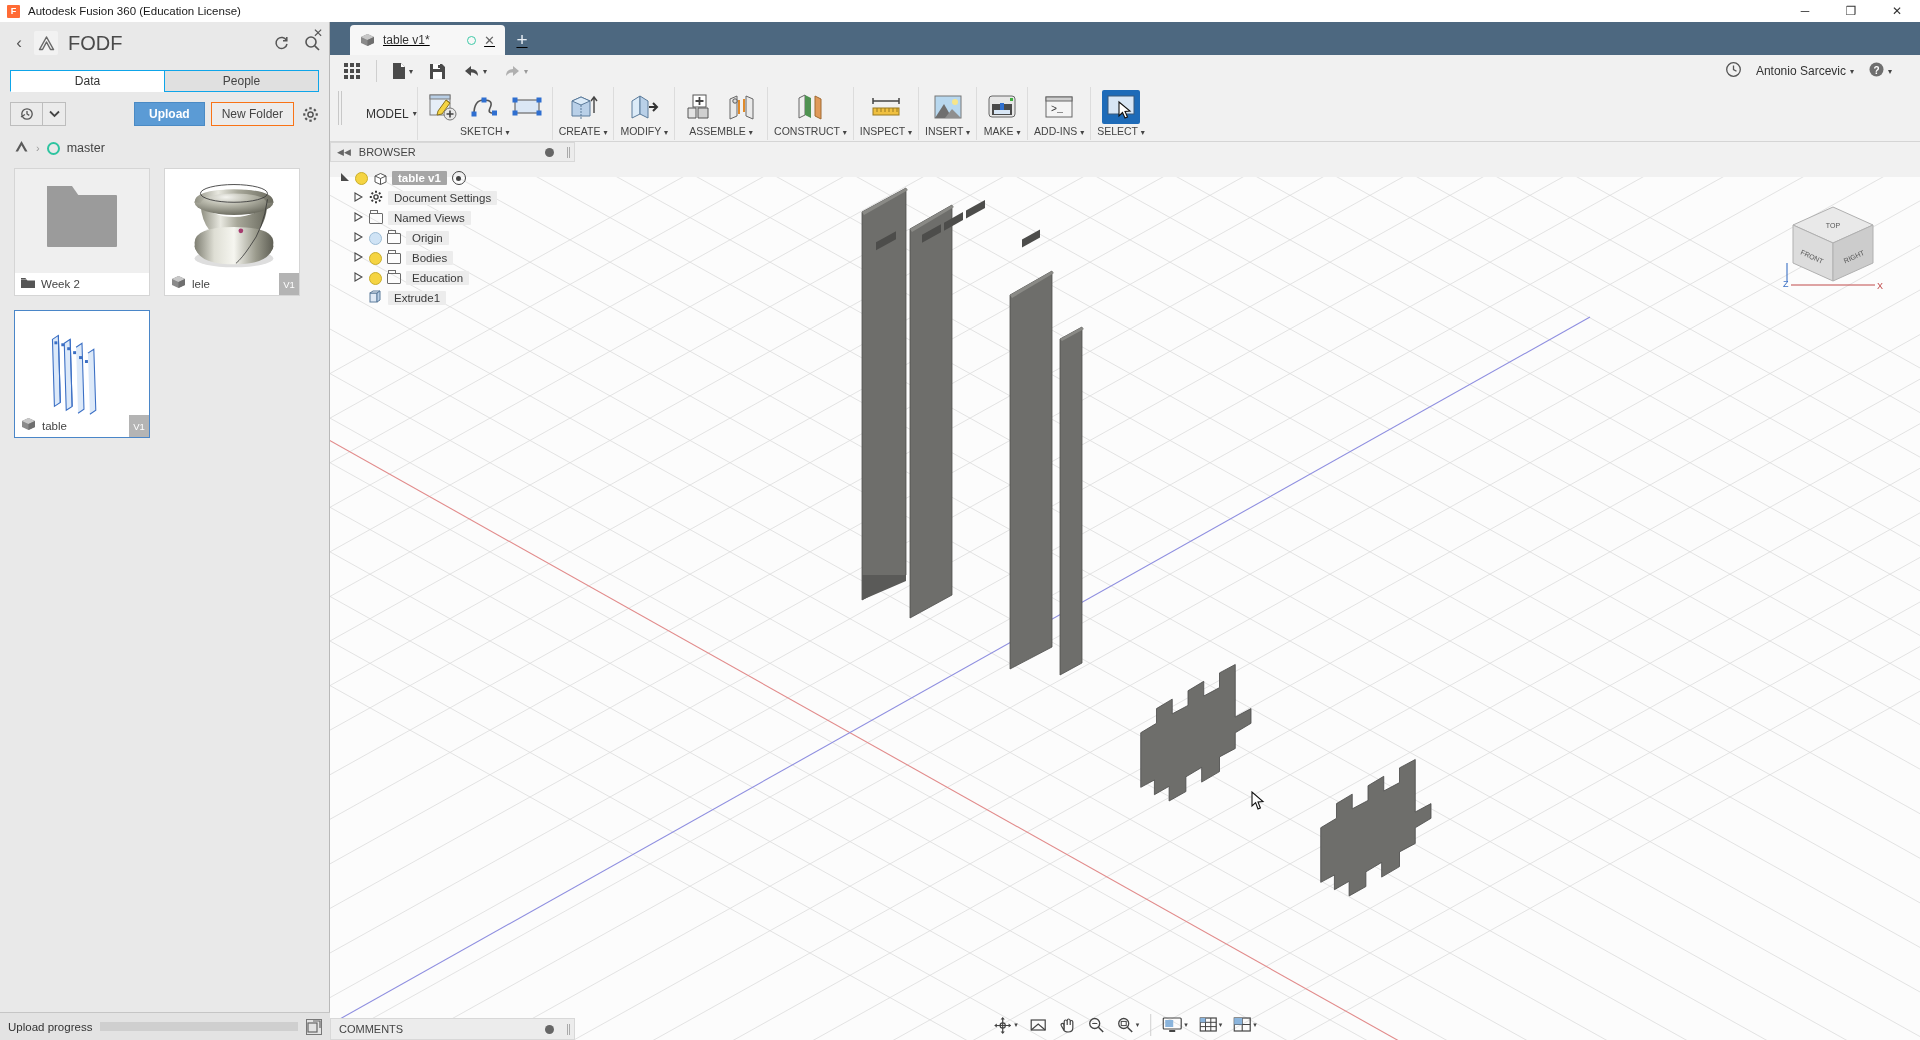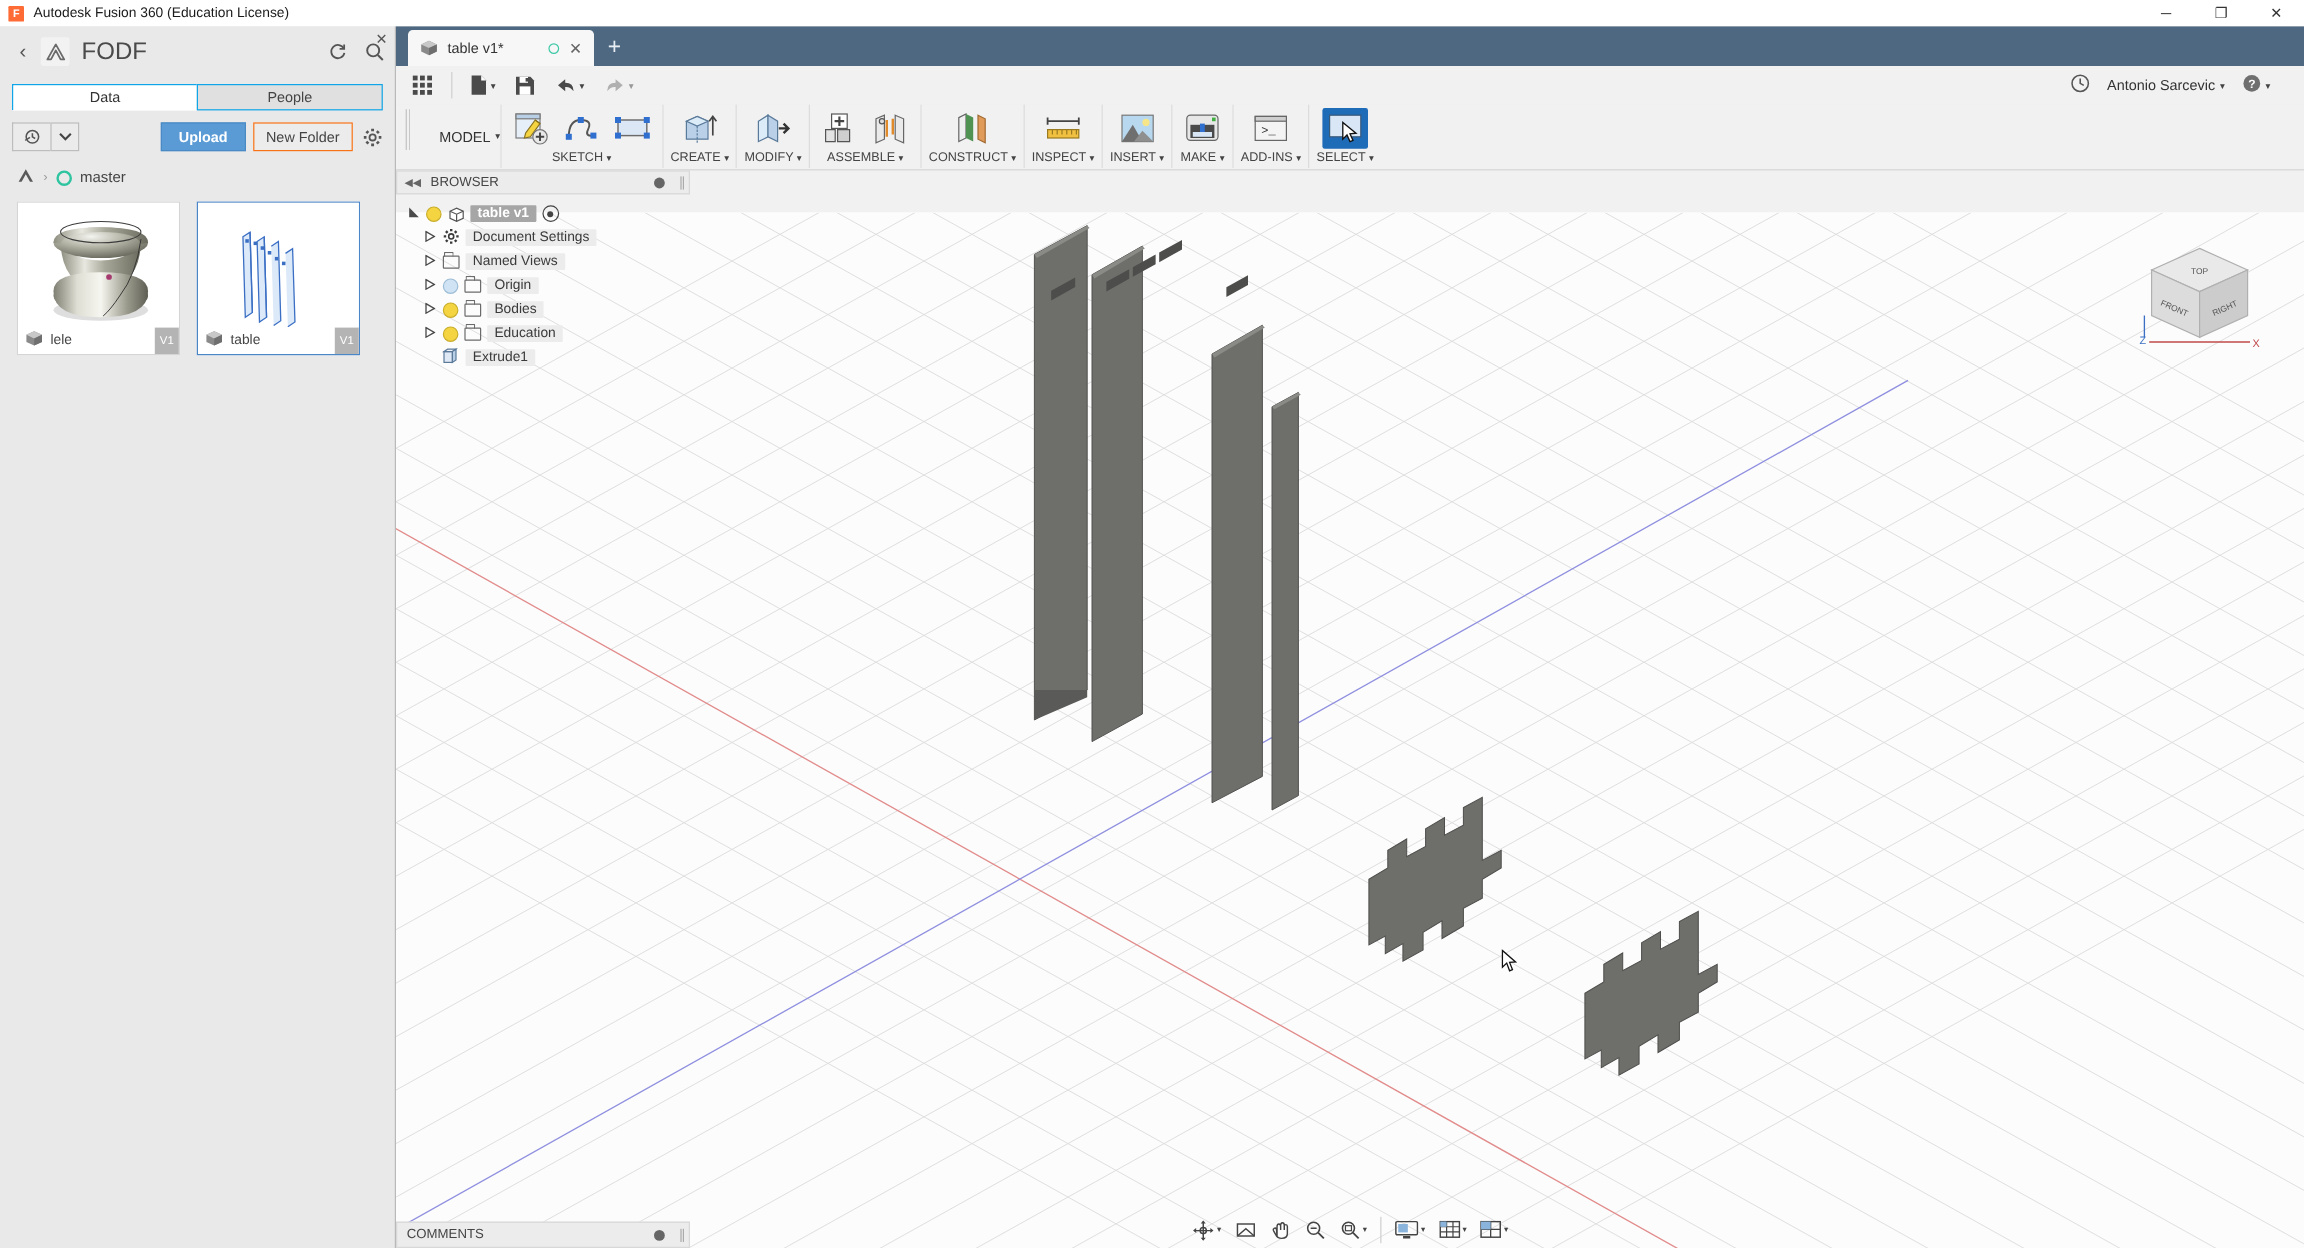--- a/index.html
+++ b/index.html
@@ -87,21 +87,21 @@
   .up-track { flex:1; height:9px; background:#cfcfcf; position:relative; }
   .up-fill { height:9px; background:#3e7fc1; width:53%; }
   .up-icon { width:16px; height:16px; border:1px solid #777; position:relative;}
 
   
   .fusion { position:absolute; left:330px; top:22px; width:1590px; height:1018px;
     background:#f1f1f1; }
 
   
   .tabstrip { height:33px; background:#4d6880; display:flex; align-items:flex-end;
-    padding-left:10px; position:relative;}
+    padding-left:20px; position:relative;text-decoration:underline;}
   .doc-tab { height:30px; background:#f7f7f7; border-radius:4px 4px 0 0;
     display:flex; align-items:center; padding:0 10px; gap:8px; min-width:155px;
     cursor:pointer;}
   .doc-tab-icon { width:15px; height:15px; }
   .doc-tab-label { font-size:12px; color:#333; flex:1; }
   .doc-dot { width:9px; height:9px; border:1.5px solid #3ec9a7; border-radius:50%; }
   .doc-x { font-size:13px; color:#666; cursor:pointer; }
   .tab-plus { width:26px; height:26px; color:#e8eef4; font-size:19px;
     display:flex; align-items:center; justify-content:center; cursor:pointer;
     margin-left:4px; margin-bottom:2px;}
@@ -275,20 +275,34 @@
           <path d="M7.5 1 L13.5 11.5 L11 11.5 L7.5 5.2 L4 11.5 L1.5 11.5 Z" fill="#5a5a5a"></path>
         </svg>
     </span>
     <span class="crumb-chev">›</span>
     <span class="crumb-circle"></span>
     <span>master</span>
   </div>
 
   <div class="dp-grid">
 
+    <div class="tile">
+      <div class="tile-img">
+        <div class="folder-glyph"></div>
+      </div>
+      <div class="tile-bar">
+        <span>
+          <svg width="14" height="12" viewBox="0 0 14 12">
+              <path d="M0 2.4 L0 11 L14 11 L14 3.6 L6.6 3.6 L5.4 2.4 Z" fill="#555"></path>
+              <path d="M0 1 L4.4 1 L5.4 2.2 L0 2.2 Z" fill="#555"></path>
+            </svg>
+        </span>
+        <span class="tile-name">Week 2</span>
+      </div>
+    </div>
 
     <div class="tile">
       <div class="tile-img white">
         <svg width="136" height="104" viewBox="0 0 136 104">
           <defs>
             <radialGradient id="mg1" cx="40%" cy="30%" r="70%">
               <stop offset="0%" stop-color="#f4f4f0"></stop>
                 <stop offset="45%" stop-color="#b9b9ac"></stop>
               <stop offset="100%" stop-color="#6e6e62"></stop>
             </radialGradient>
@@ -358,20 +372,32 @@
               <path d="M7.5 1 L14 4 L7.5 7 L1 4 Z" fill="#c8c8c8"></path>
               <path d="M7.5 7 L14 4 L14 10 L7.5 13 Z" fill="#6f6f6f"></path>
             </svg>
         </span>
         <span class="tile-name">table</span>
         <span class="tile-ver">V1</span>
       </div>
     </div>
   </div>
 
+  <div class="uploadbar">
+    <span class="up-label">Upload progress</span>
+    <span class="up-track">
+      <span class="up-fill" style="width: 53%;"></span>
+    </span>
+    <span class="up-icon">
+      <svg width="14" height="14" viewBox="0 0 14 14">
+          <rect x="1" y="3" width="9" height="9" fill="none" stroke="#666" stroke-width="1.2"></rect>
+          <path d="M6 1 L13 1 L13 8" fill="none" stroke="#666" stroke-width="1.2"></path>
+        </svg>
+    </span>
+  </div>
 </div>
 
 <div class="fusion">
 
   <div class="tabstrip">
     <div class="doc-tab">
       <span class="doc-tab-icon">
         <svg width="15" height="14" viewBox="0 0 15 14">
             <path d="M7.5 1 L14 4 L14 10 L7.5 13 L1 10 L1 4 Z" fill="#8a8a8a"></path>
             <path d="M7.5 1 L14 4 L7.5 7 L1 4 Z" fill="#c8c8c8"></path>

